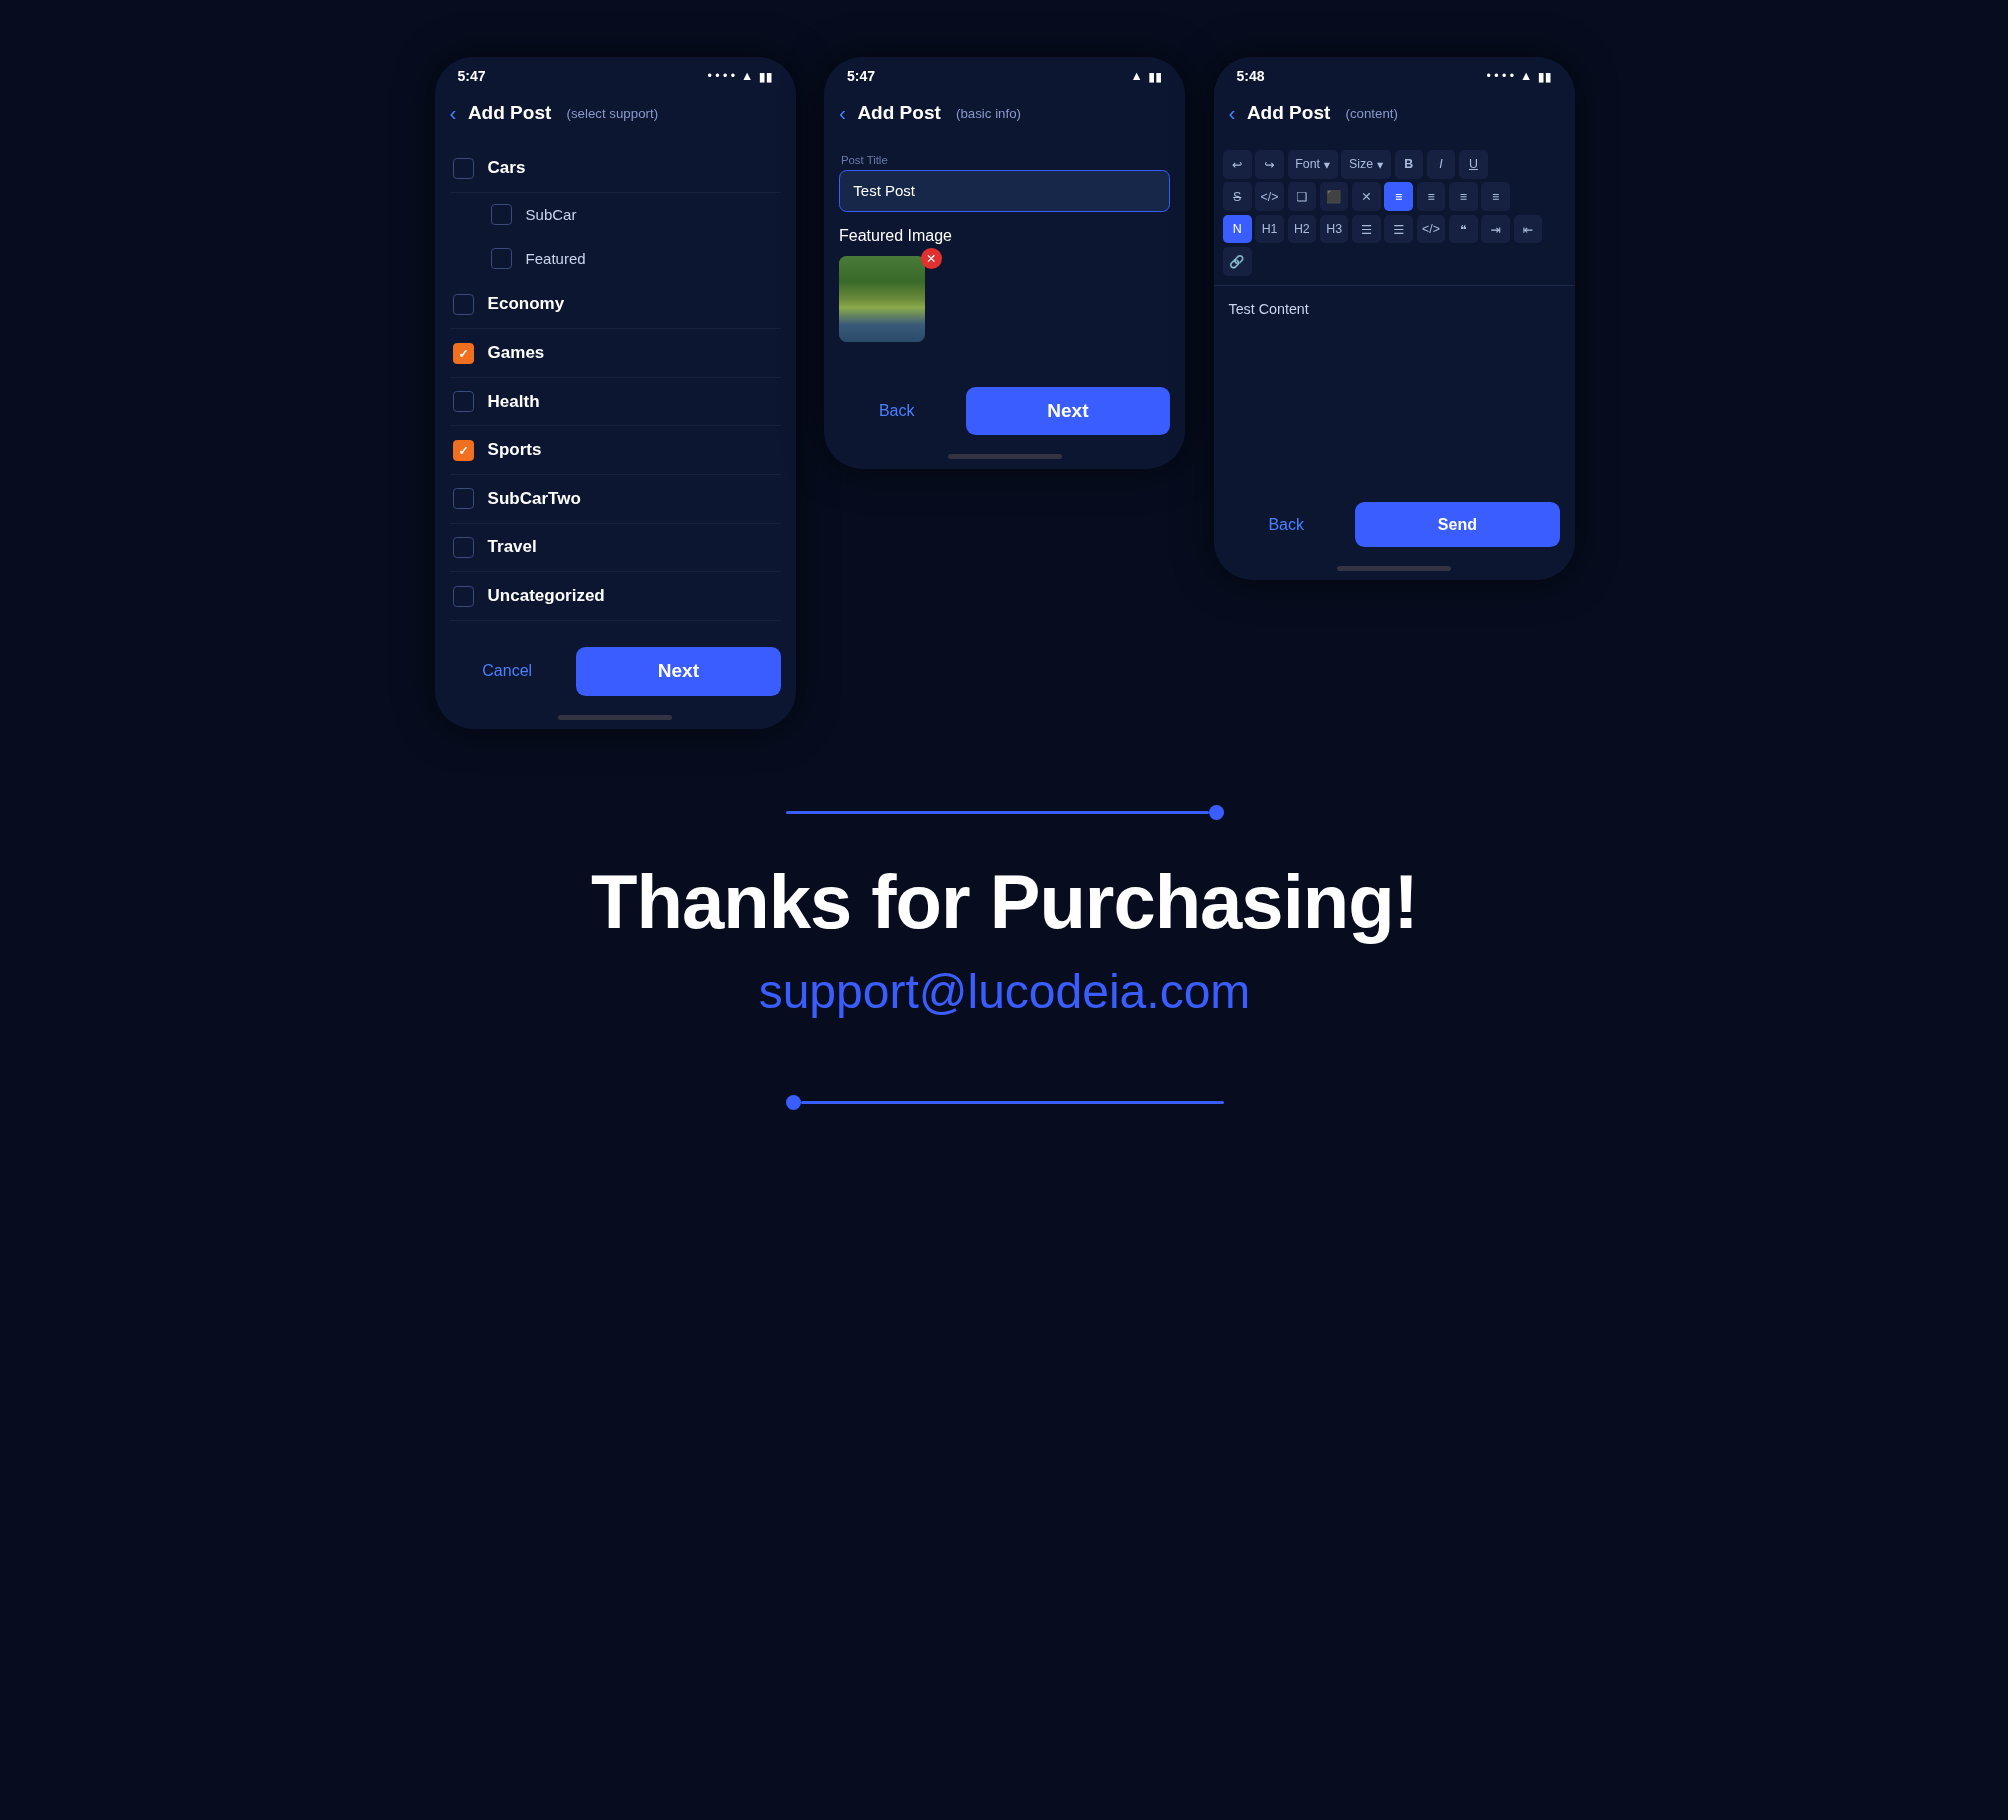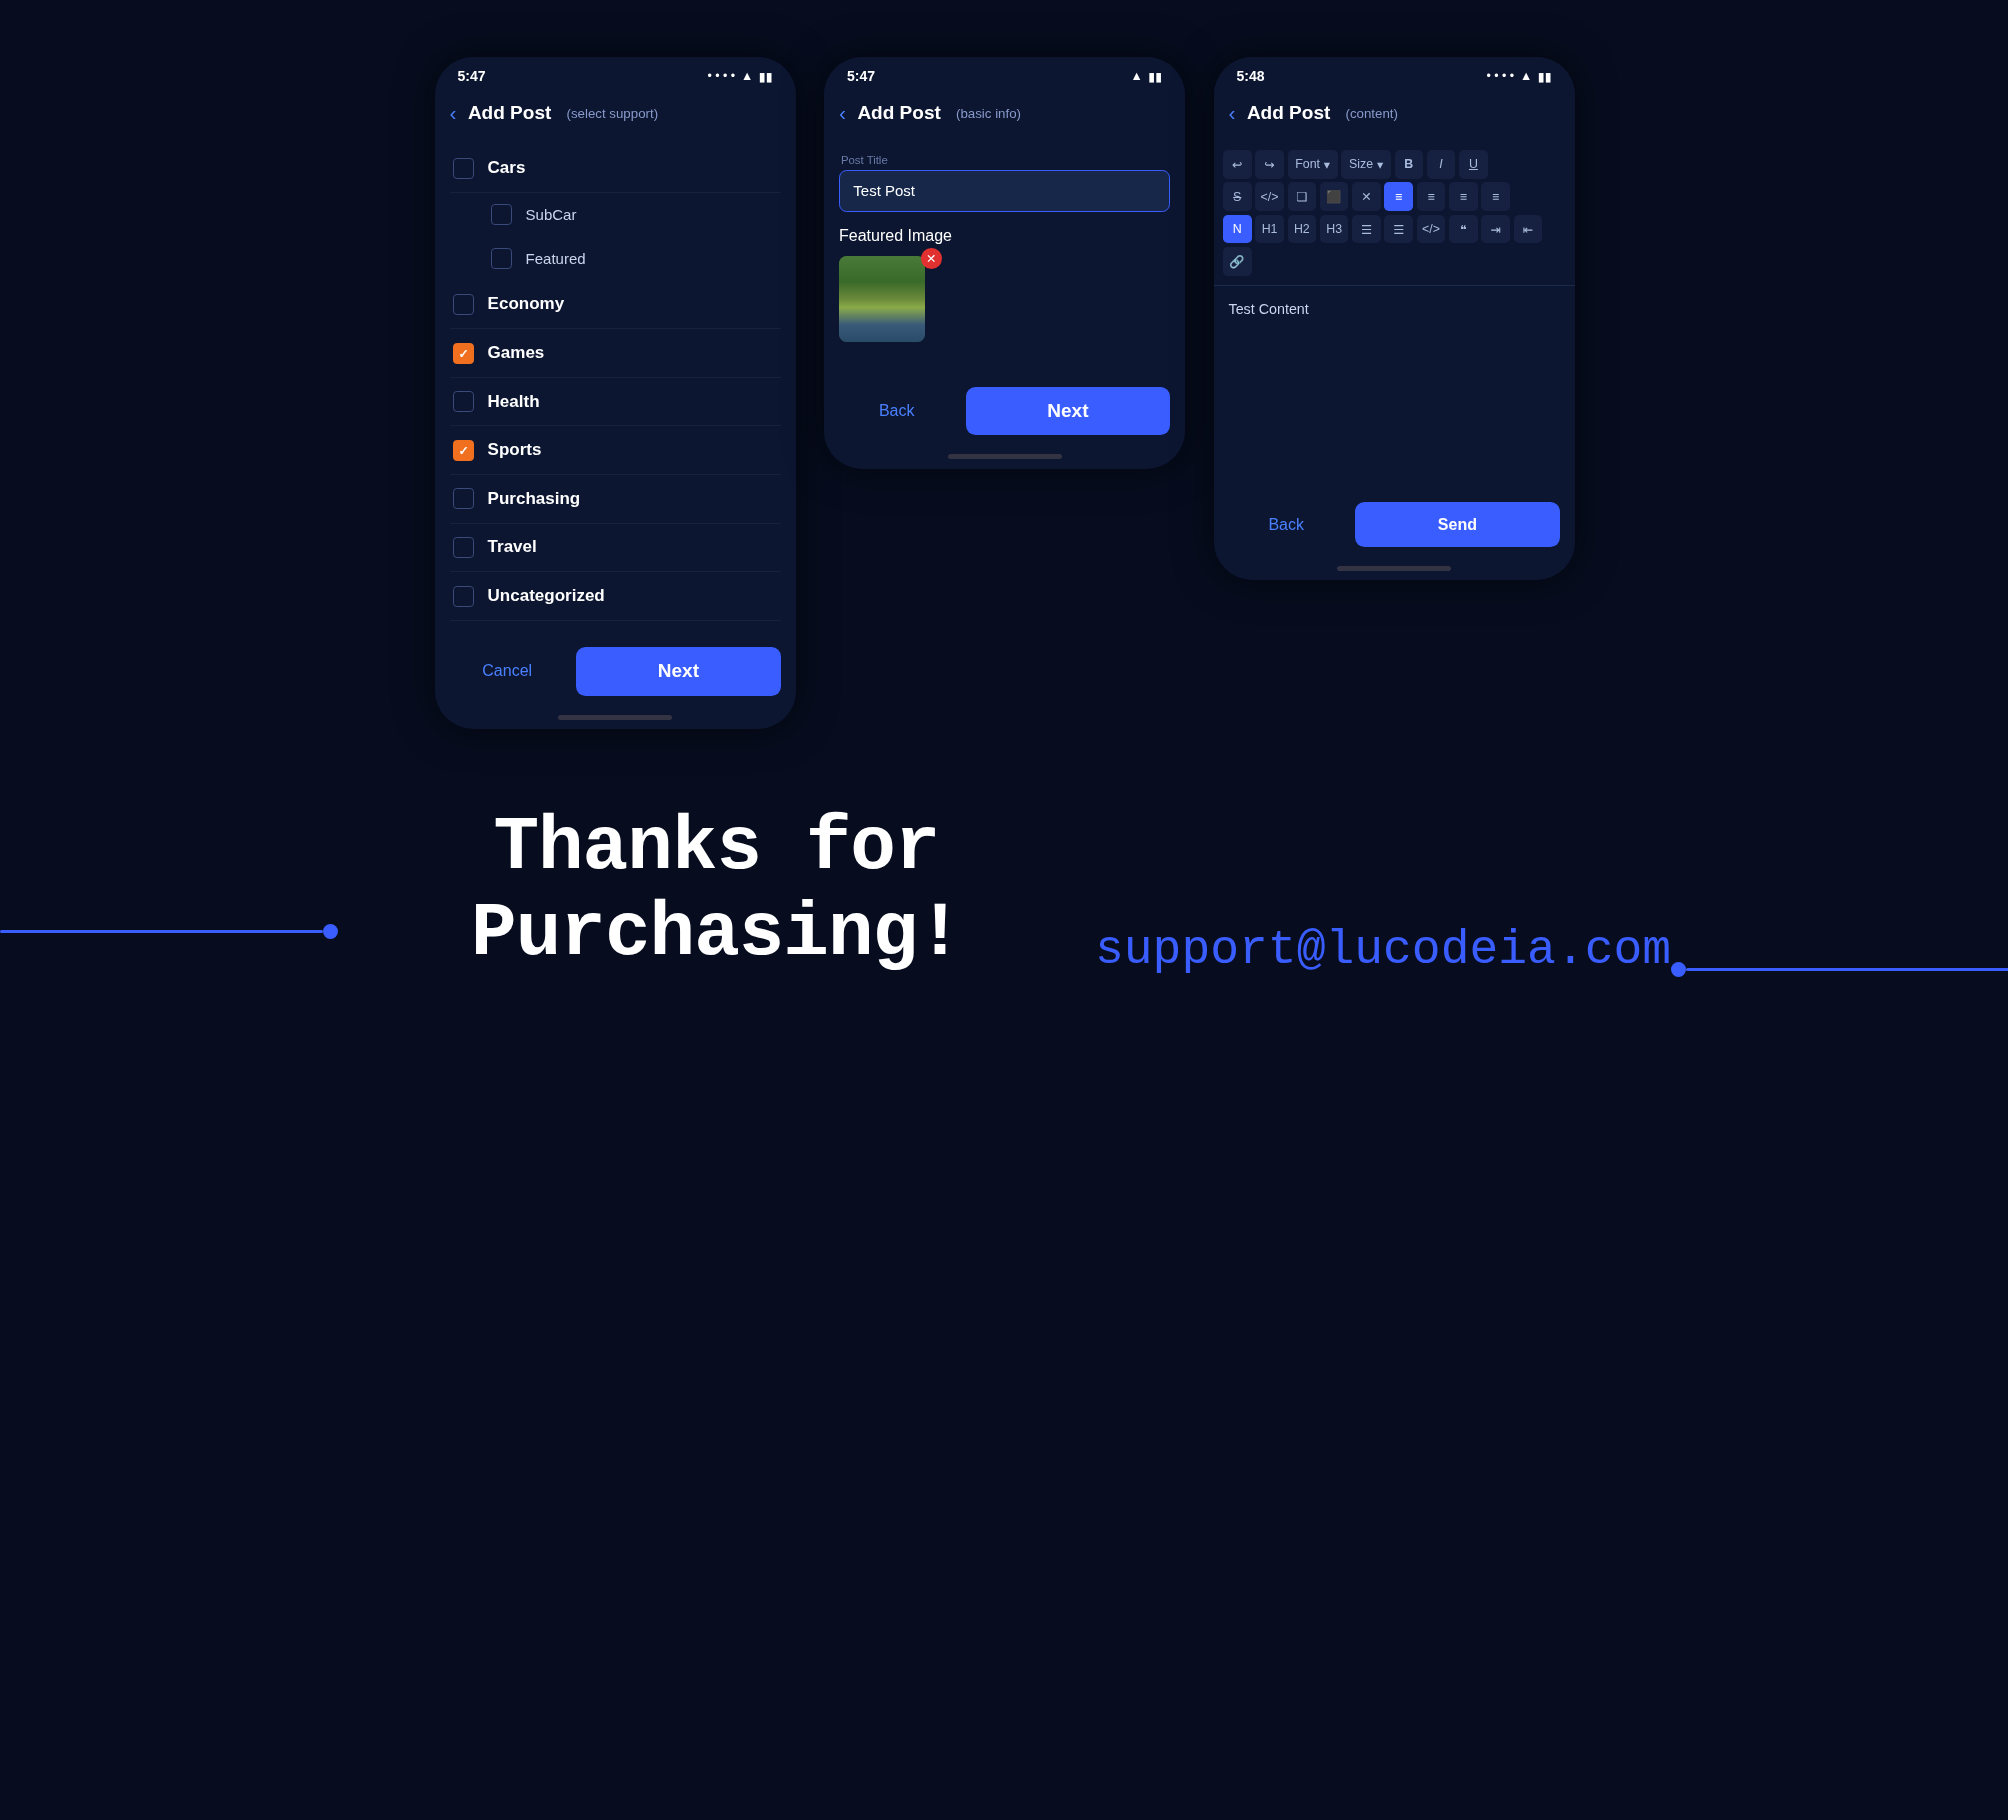--- a/index.html
+++ b/index.html
@@ -320,25 +320,24 @@
       min-height: 190px;
       padding: 13.3px 15px;
       color: #ccd4ee;
       font-size: 14.3px;
       line-height: 1.5;
     }
 
     
     .bottom-section {
       display: flex;
-      flex-direction: row;
-      align-items: flex-end;
+      flex-direction: column;
+      align-items: center;
       margin-top: 76px;
       width: 100%;
-      font-family: Liberation Mono, monospace;
     }
     .thanks-title {
       font-size: 76px;
       font-weight: 900;
       color: #fff;
       text-align: center;
       letter-spacing: -1px;
     }
     .support-email {
       font-size: 48px;
@@ -399,21 +398,21 @@
           <span class="cat-item-label">Health</span>
         </div>
 
         <div class="cat-item">
           <div class="checkbox checked"></div>
           <span class="cat-item-label">Sports</span>
         </div>
 
         <div class="cat-item">
           <div class="checkbox"></div>
-          <span class="cat-item-label">Purchasing</span>
+          <span class="cat-item-label">SubCarTwo</span>
         </div>
 
         <div class="cat-item">
           <div class="checkbox"></div>
           <span class="cat-item-label">Travel</span>
         </div>
 
         <div class="cat-item">
           <div class="checkbox"></div>
           <span class="cat-item-label">Uncategorized</span>

